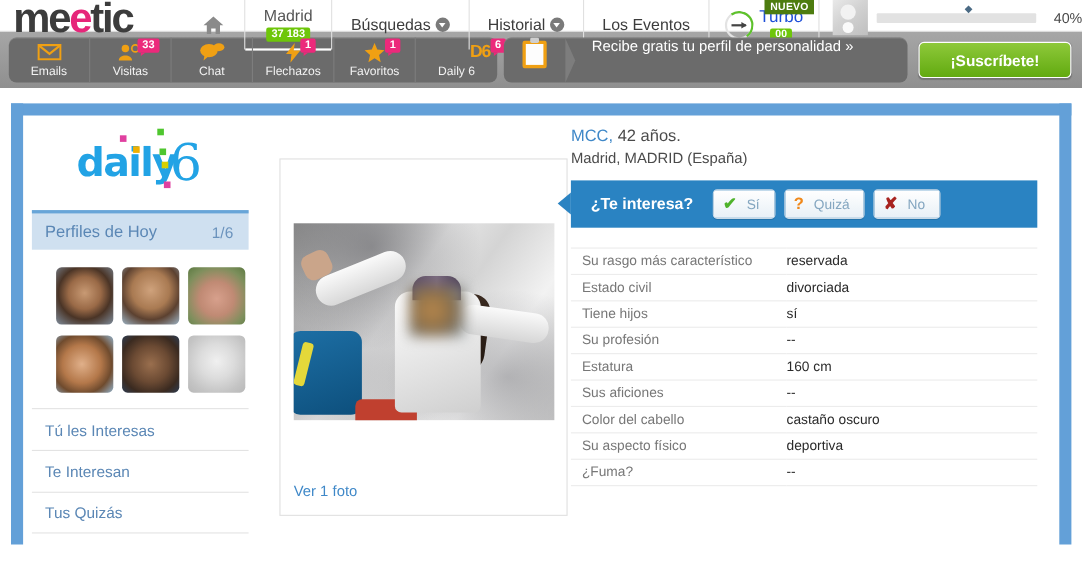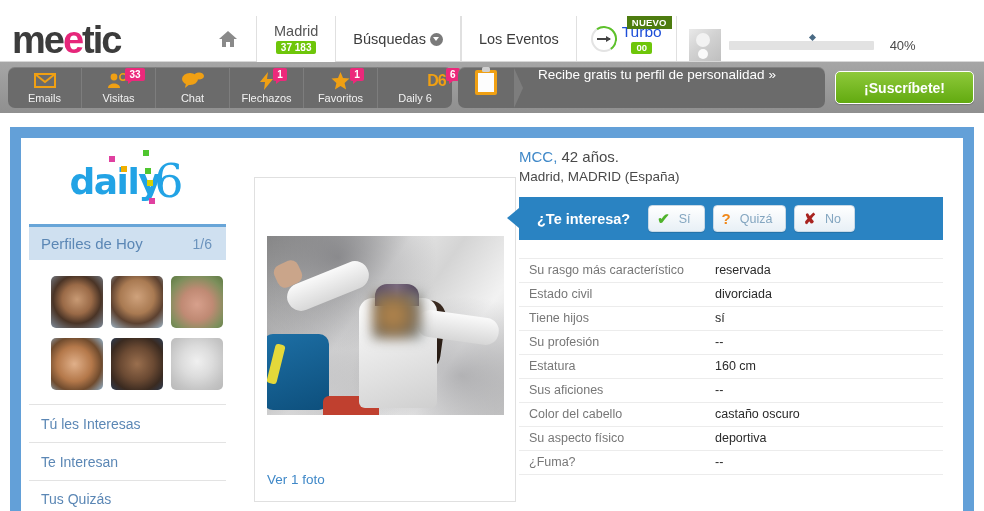--- a/index.html
+++ b/index.html
@@ -6,25 +6,25 @@
   html, body {
     width: 984px; height: 511px;
     font-family: "Liberation Sans", sans-serif;
     background: #ffffff;
     overflow: hidden;
   }
 
   
   .topbar {
     position: relative;
-    height: 62px;
+    height: 29px;
     background: #ffffff;
     border-bottom: 1px solid #d8d8d8;
     display: flex;
-    align-items: flex-end;
+    align-items: flex-start;
   }
   .logo {
     width: 200px;
     padding-left: 12px;
     font-size: 38px;
     font-weight: bold;
     letter-spacing: -2px;
     line-height: 1;
     color: #3c3c3c;
     position: relative;
@@ -553,20 +553,23 @@
     <span class="lbl">Madrid</span>
     <span class="nav-badge">37 183</span>
   </div>
   <div class="nav-sep"></div>
 
   <div class="nav-item">
     <span class="lbl"><span>Búsquedas</span><span class="caret"></span></span>
   </div>
   <div class="nav-sep"></div>
 
+  <div class="nav-item">
+    <span class="lbl"><span>Historial</span><span class="caret"></span></span>
+  </div>
   <div class="nav-sep"></div>
 
   <div class="nav-item">
     <span class="lbl">Los Eventos</span>
   </div>
   <div class="nav-sep"></div>
 
   <div class="turbo-wrap">
     <span class="gauge">
         <span class="needle"></span>

